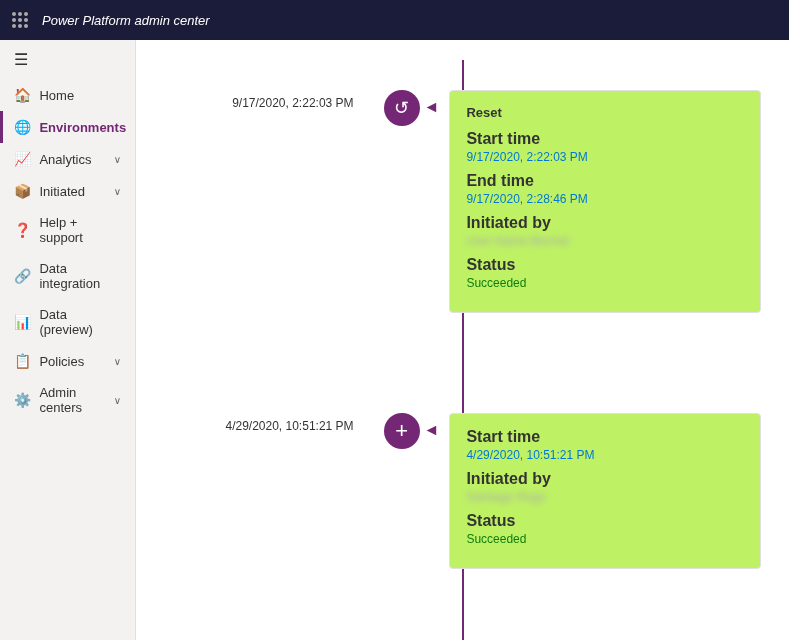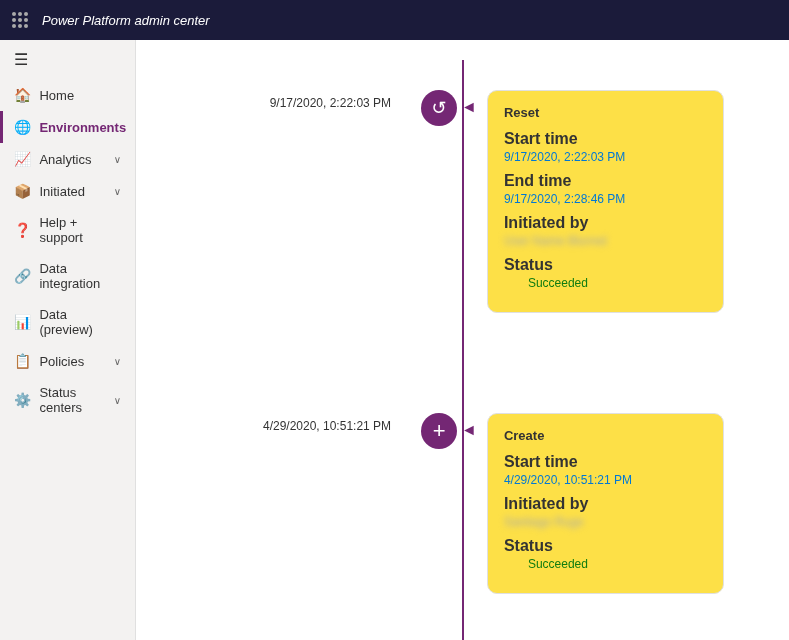--- a/index.html
+++ b/index.html
@@ -161,25 +161,25 @@
 
     .timeline-arrow {
       color: #742774;
       font-size: 16px;
       margin: 0 4px;
       padding-top: 8px;
       flex-shrink: 0;
     }
 
     .timeline-card {
-      width: 237px;
+      width: 312px;
       border: 1px solid #e0e0e0;
-      border-radius: 10px;
+      border-radius: 4px;
       padding: 14px 16px;
-      background: #fde047;
+      background: #bef264;
       flex-shrink: 0;
       margin-left: 6px;
     }
 
     .timeline-card-title {
       font-size: 13px;
       font-weight: 600;
       margin-bottom: 10px;
       color: #333;
     }
@@ -192,21 +192,21 @@
       font-size: 16px;
       font-weight: 600;
       color: #333;
       margin-bottom: 2px;
     }
 
     .card-value {
       font-size: 12px;
       color: #0078d4;
     }
-    .card-value.success { color: #107c10; margin-left: 24px; }
+    .card-value.success { color: #107c10; }
     .card-value.blurred {
       color: #aaa;
       filter: blur(3px);
       user-select: none;
     }
   </style>
 </head>
 <body>
 
 <div class="topbar">
@@ -267,21 +267,21 @@
     </div>
 
     <div class="sidebar-item">
       <span class="icon">📋</span>
       <span>Policies</span>
       <span class="chevron">∨</span>
     </div>
 
     <div class="sidebar-item">
       <span class="icon">⚙️</span>
-      <span>Status centers</span>
+      <span>Admin centers</span>
       <span class="chevron">∨</span>
     </div>
   </div>
 
   <div class="main">
     <div class="timeline-container">
       <div class="timeline-line"></div>
 
       <div class="timeline-event" style="padding-top:30px;">
         <div class="timeline-event-left">
@@ -316,21 +316,20 @@
 
       <div class="timeline-event">
         <div class="timeline-event-left">
           <span>4/29/2020, 10:51:21 PM</span>
         </div>
         <div class="timeline-icon-wrapper">
           <div class="timeline-icon" style="font-size:22px; font-weight:300;">+</div>
         </div>
         <div class="timeline-arrow">◄</div>
         <div class="timeline-card">
-          <div class="timeline-card-title">Create</div>
           <div class="card-field">
             <div class="card-label">Start time</div>
             <div class="card-value">4/29/2020, 10:51:21 PM</div>
           </div>
           <div class="card-field">
             <div class="card-label">Initiated by</div>
             <div class="card-value blurred">Santiago Ruge</div>
           </div>
           <div class="card-field">
             <div class="card-label">Status</div>

